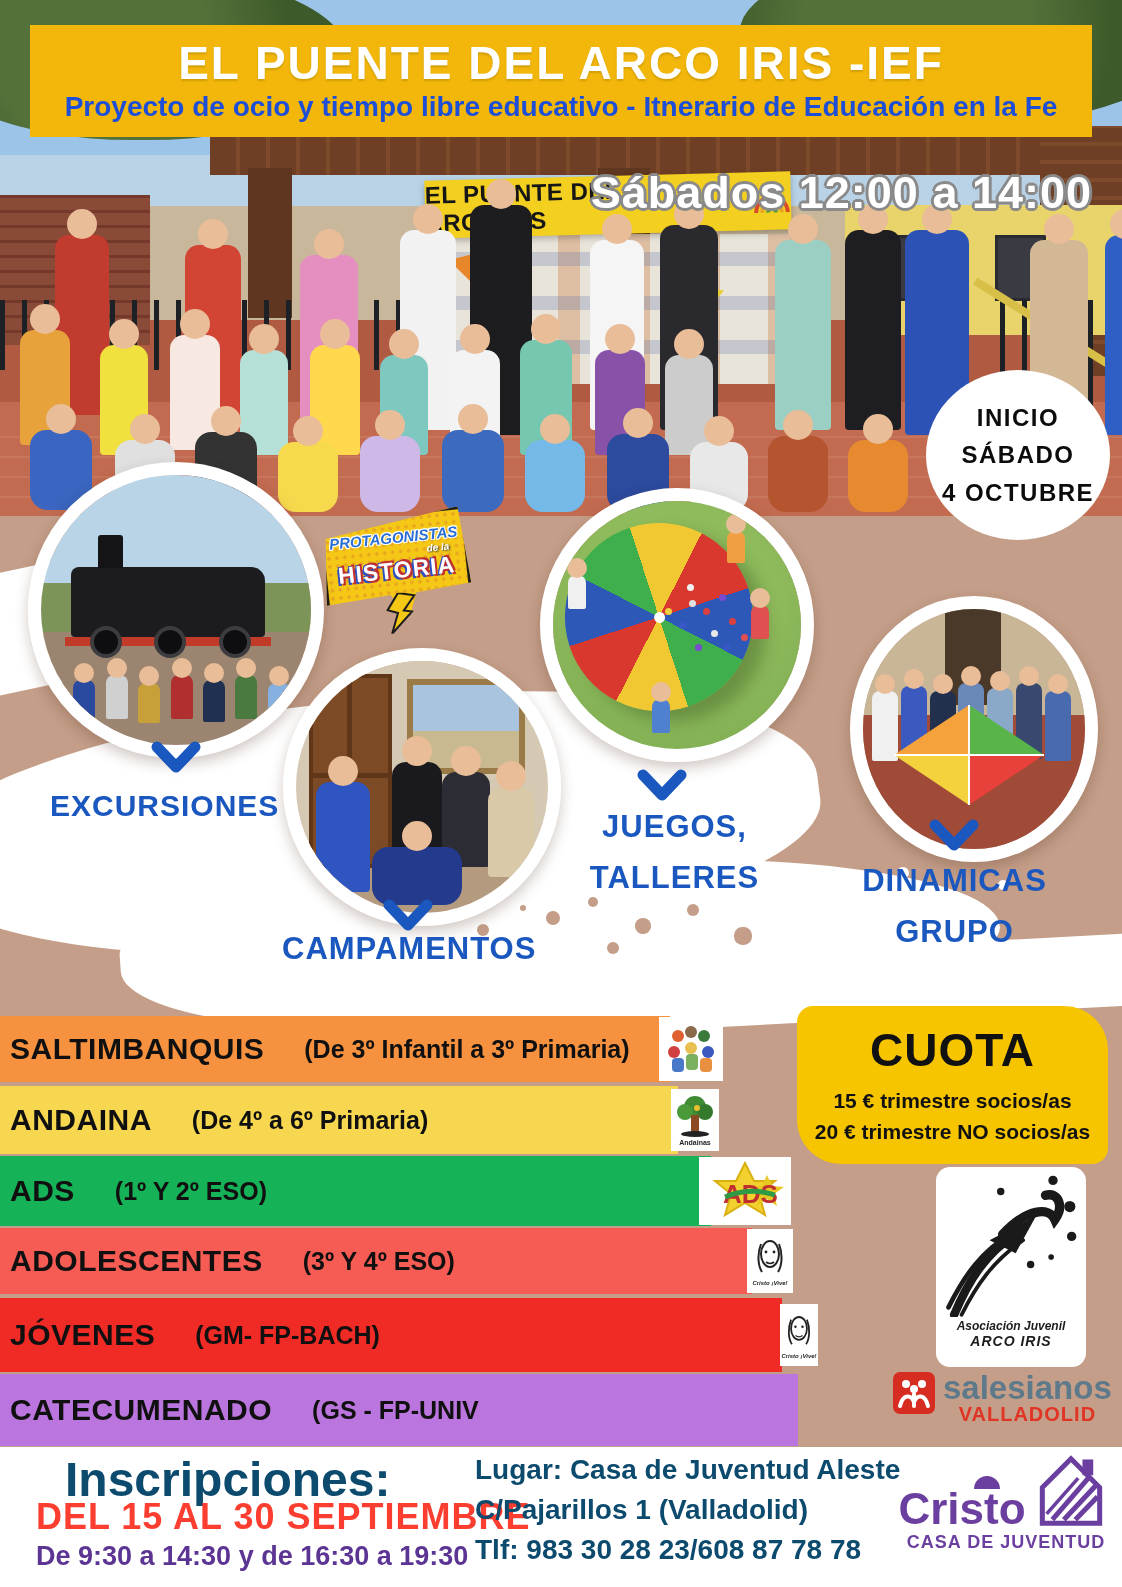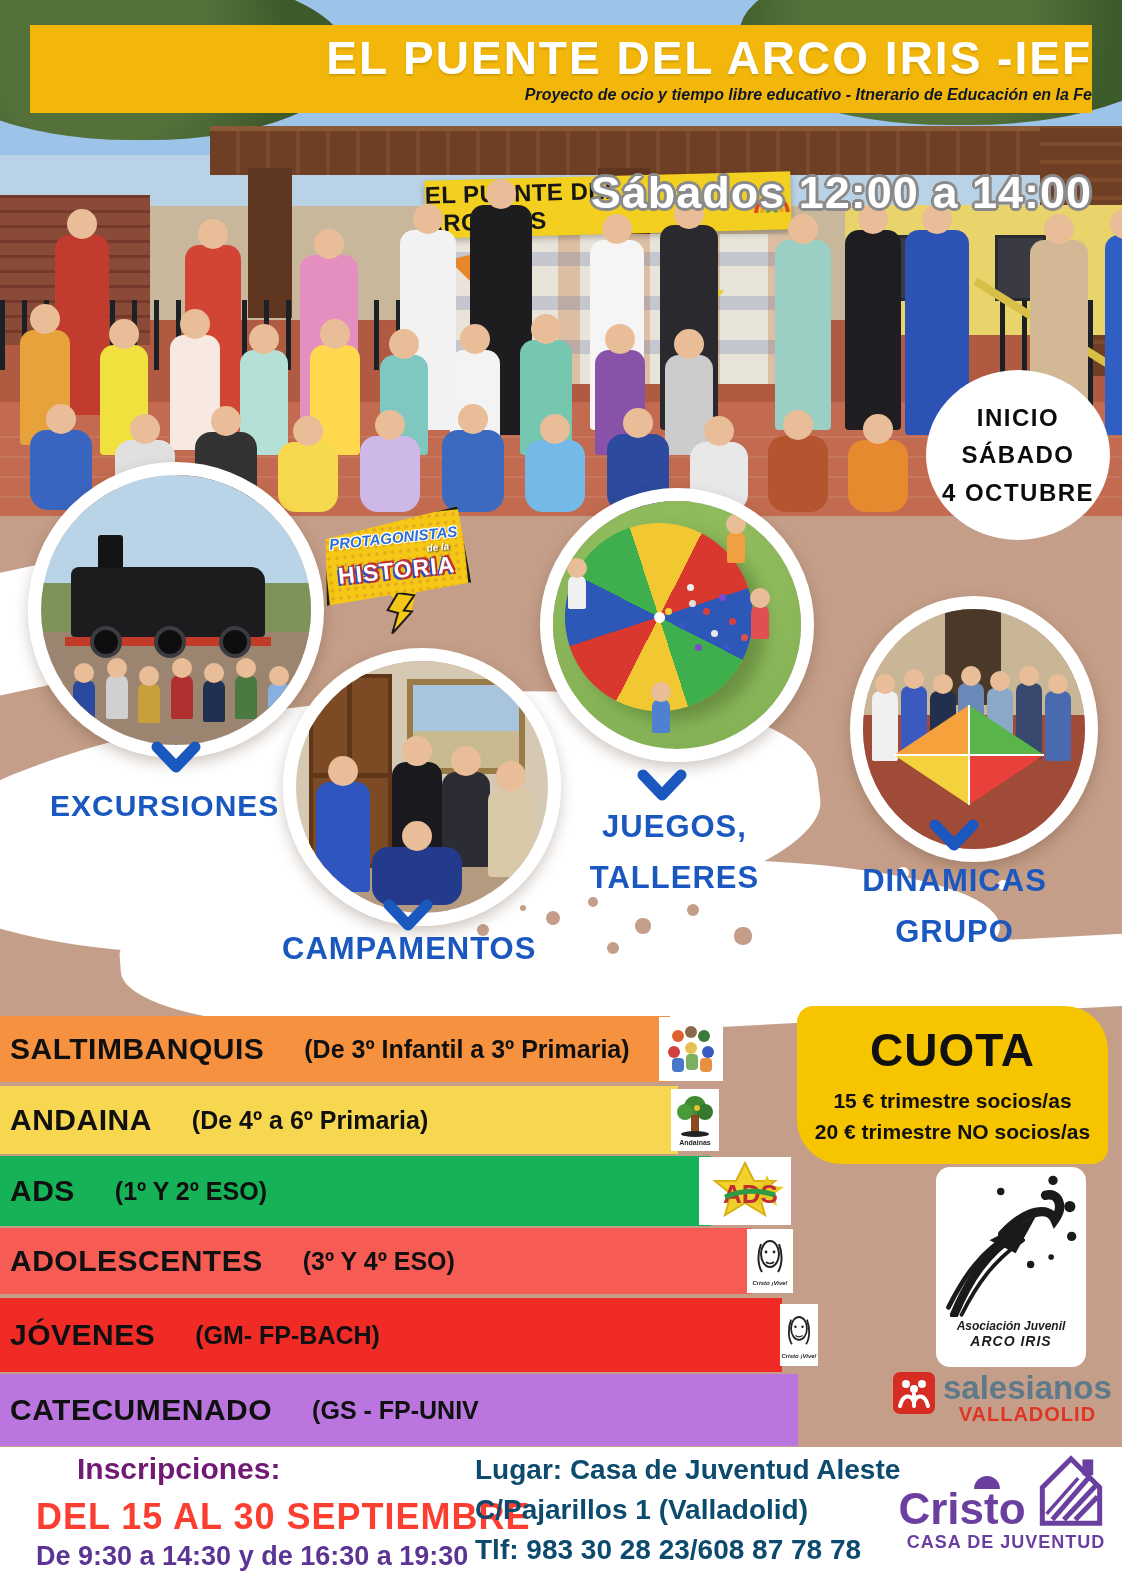--- a/index.html
+++ b/index.html
@@ -28,25 +28,25 @@
     repeating-linear-gradient(90deg,transparent 0 48px,rgba(200,120,60,.35) 48px 70px);}
   .kerchief{position:absolute;width:0;height:0;}
 
   .fig{position:absolute;border-radius:14px 14px 4px 4px;background:var(--c,#666);}
   .fig::before{content:"";position:absolute;left:50%;transform:translateX(-50%);top:-26px;width:30px;height:30px;border-radius:50%;background:var(--h,#e9bd98);}
   .fig.sit{border-radius:16px 16px 18px 18px;}
   .fig.fs{border-radius:8px 8px 2px 2px;}
   .fig.fs::before{width:20px;height:20px;top:-17px;}
 
   
-  .hdr{position:absolute;left:30px;top:25px;width:1062px;height:88px;background:#F2B70A;
-       display:flex;flex-direction:column;align-items:flex-end;justify-content:center;text-align:center;}
+  .hdr{position:absolute;left:30px;top:25px;width:1062px;height:112px;background:#F2B70A;
+       display:flex;flex-direction:column;align-items:center;justify-content:center;text-align:center;}
   .hdr .t{font-size:46px;font-weight:900;color:#fff;letter-spacing:2px;line-height:1.05;
           text-shadow:0 2px 2px rgba(150,110,0,.35);}
-  .hdr .s{font-size:16px;font-weight:800;color:#0f172a;margin-top:3px;font-style:italic;}
+  .hdr .s{font-size:28px;font-weight:800;color:#1d4ed8;margin-top:3px;}
 
   .sabados{position:absolute;right:30px;top:124px;font-size:45px;font-weight:900;color:#fff;letter-spacing:1px;
     text-shadow:-3px 0 0 #8a8a8a,3px 0 0 #8a8a8a,0 -3px 0 #8a8a8a,0 3px 0 #8a8a8a,-2px -2px 0 #8a8a8a,2px 2px 0 #8a8a8a,-2px 2px 0 #8a8a8a,2px -2px 0 #8a8a8a;margin-top:43px;}
 
   .inicio{position:absolute;left:926px;top:370px;width:184px;height:170px;background:#fff;border-radius:50%;
     display:flex;flex-direction:column;align-items:center;justify-content:center;z-index:6;
     font-weight:900;color:#0c0c0c;font-size:24px;letter-spacing:1.5px;line-height:1.55;text-align:center;}
 
   
   .blob{position:absolute;background:#fff;}
@@ -107,21 +107,21 @@
     display:flex;flex-direction:column;align-items:center;border-radius:14px;}
   .arco .cap1{font-size:12px;font-weight:800;font-style:italic;color:#1c1c1c;margin-top:2px;}
   .arco .cap2{font-size:14px;font-weight:900;font-style:italic;color:#1c1c1c;letter-spacing:1px;}
 
   .sales{position:absolute;left:893px;top:1372px;display:flex;align-items:flex-start;gap:8px;z-index:3;}
   .sales .txt1{font-size:33px;font-weight:800;color:#5E7A8A;line-height:.95;}
   .sales .txt2{font-size:20px;font-weight:900;color:#E03424;letter-spacing:1px;text-align:center;}
 
   
   .footer{position:absolute;left:0;top:1447px;width:1122px;height:140px;background:#fff;z-index:2;}
-  .insc-t{position:absolute;left:65px;top:1452px;font-size:30px;font-weight:900;color:#701a75;z-index:3;margin-left:12px;}
+  .insc-t{position:absolute;left:65px;top:1452px;font-size:48px;font-weight:900;color:#0c4a6e;z-index:3;}
   .insc-d{position:absolute;left:36px;top:1496px;font-size:36px;font-weight:900;color:#FB3E30;letter-spacing:1px;z-index:3;}
   .insc-h{position:absolute;left:36px;top:1541px;font-size:27px;font-weight:800;color:#5B3494;z-index:3;}
   .loc{position:absolute;left:475px;top:1450px;font-size:28px;font-weight:800;color:#0c4a6e;line-height:1.42;z-index:3;}
   .aleste{position:absolute;left:900px;top:1448px;width:212px;z-index:3;display:flex;flex-direction:column;align-items:center;}
   .aleste .row{display:flex;align-items:flex-end;gap:2px;}
   .aleste .nm{font-size:44px;font-weight:900;color:#6B3FA0;position:relative;}
   .aleste .nm i{position:absolute;right:26px;top:-8px;width:26px;height:13px;border-radius:13px 13px 0 0;background:#6B3FA0;}
   .aleste .sub{font-size:18px;font-weight:700;color:#6B3FA0;letter-spacing:1px;margin-top:-2px;}
 </style>
 </head>

